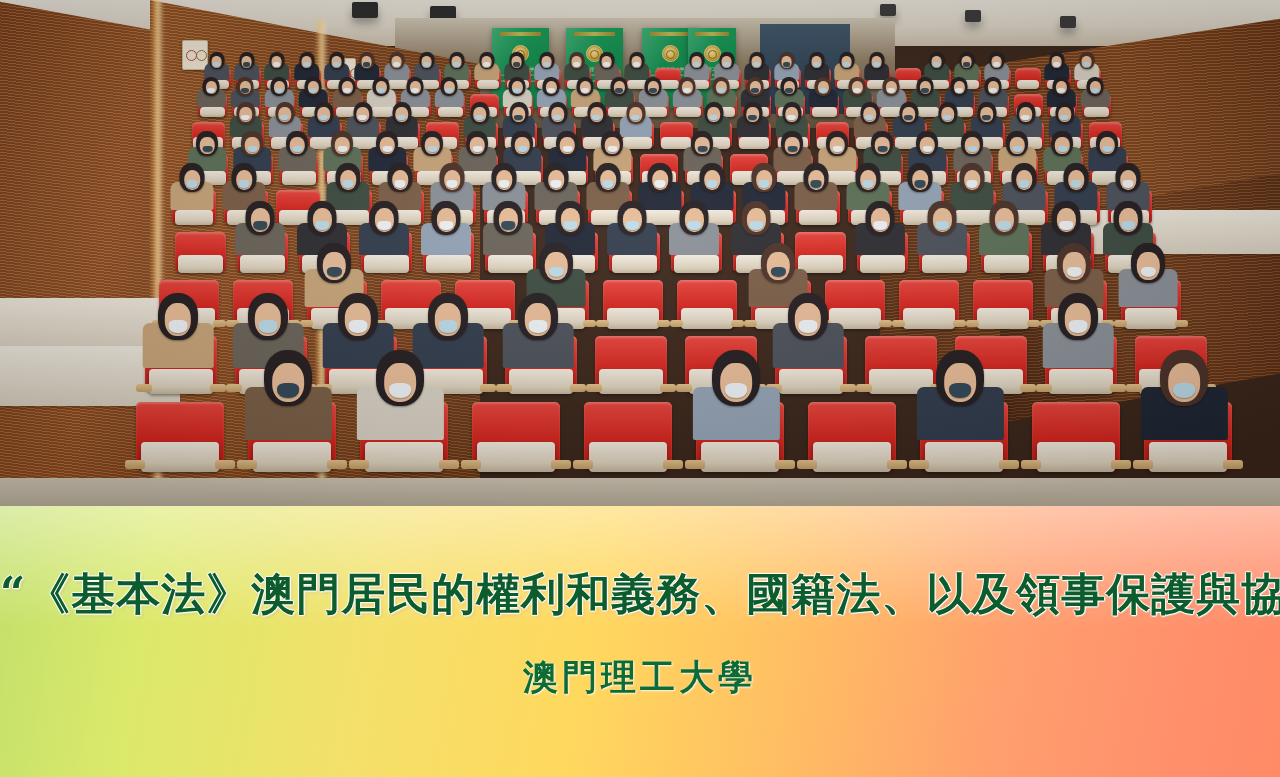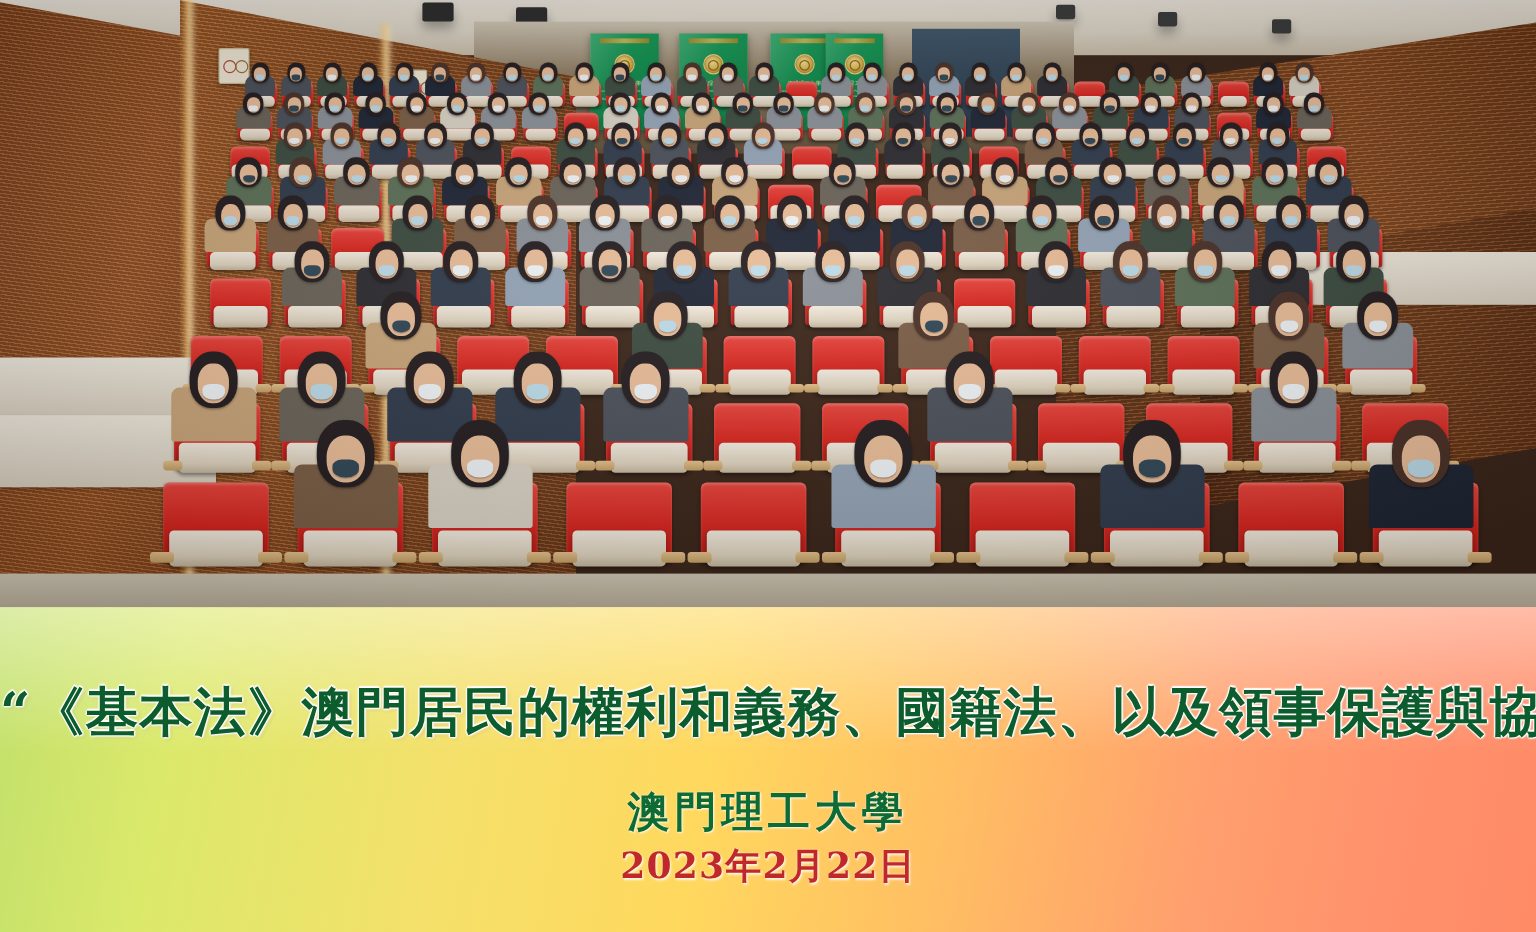--- a/index.html
+++ b/index.html
@@ -2021,17 +2021,16 @@
         </div>
       </div>
 
     <div class="photo-shade"></div>
   </div>
 
   <div id="caption">
     <div class="cap-inner">
       <div class="cap-title">“《基本法》澳門居民的權利和義務、國籍法、以及領事保護與協助”講座</div>
       <div class="cap-org">澳門理工大學</div>
-      <div class="cap-date">2023年2月22日</div>
     </div>
   </div>
 
 </div>
 
 </body></html>

